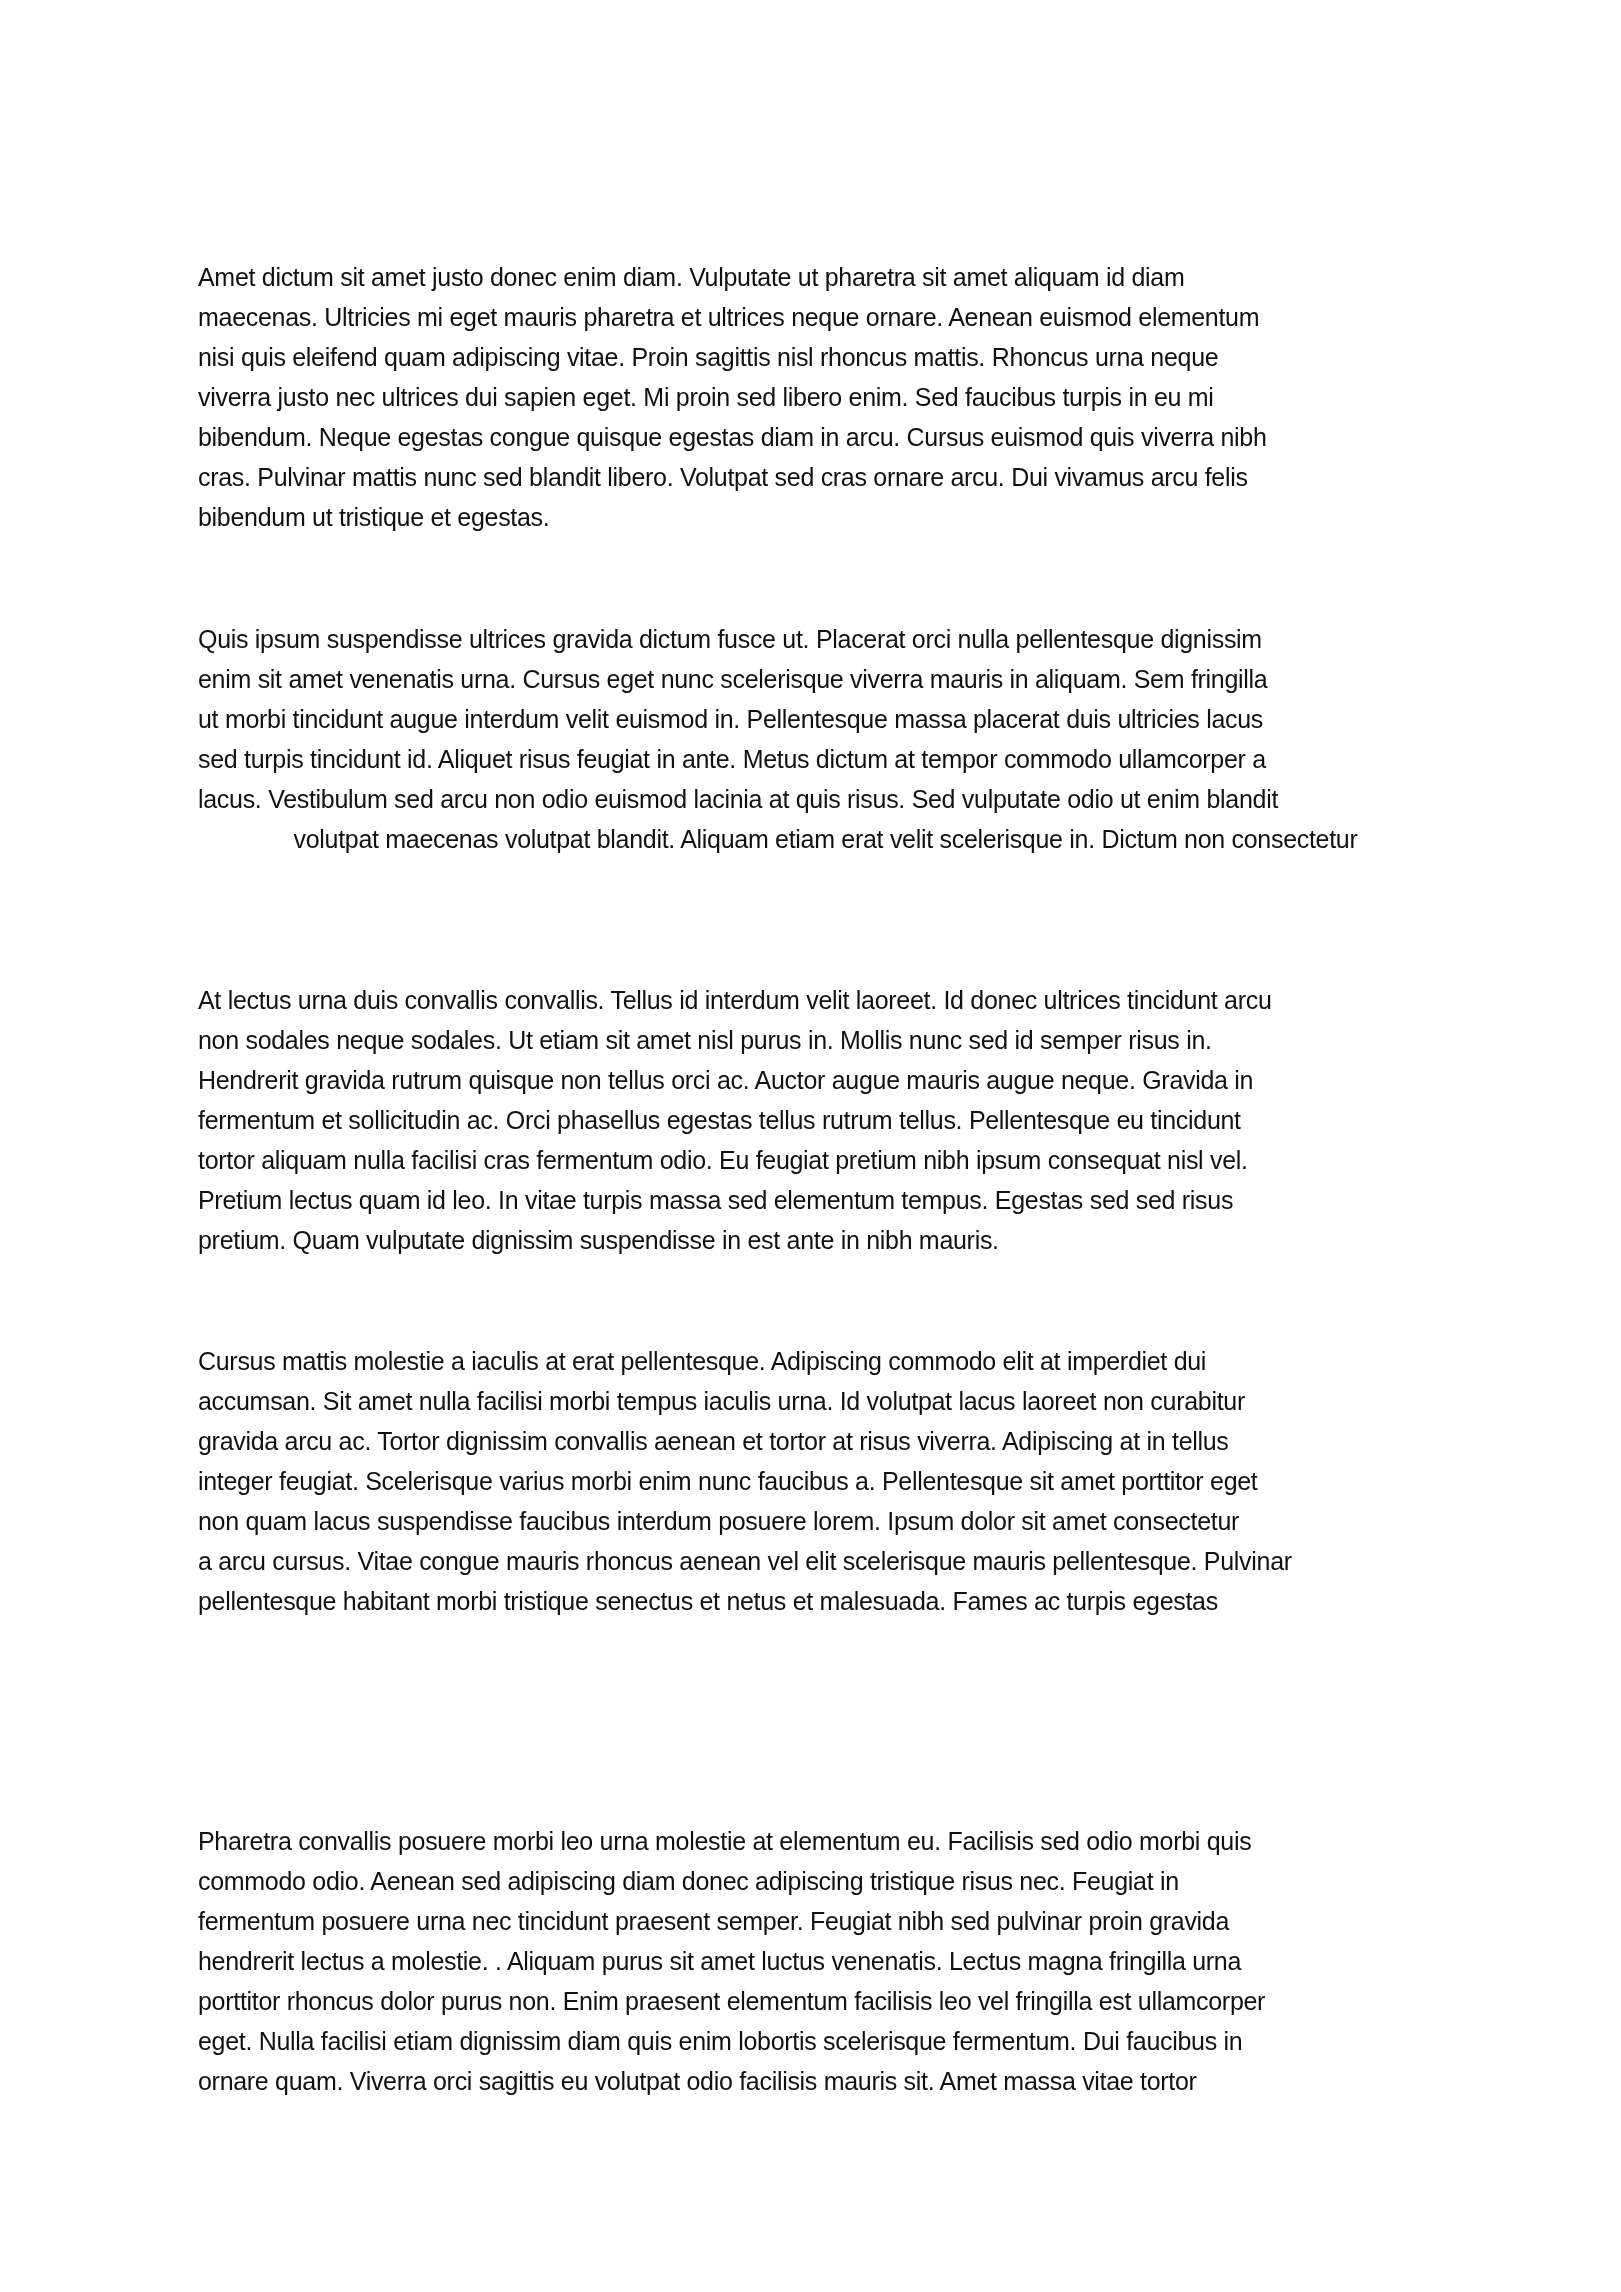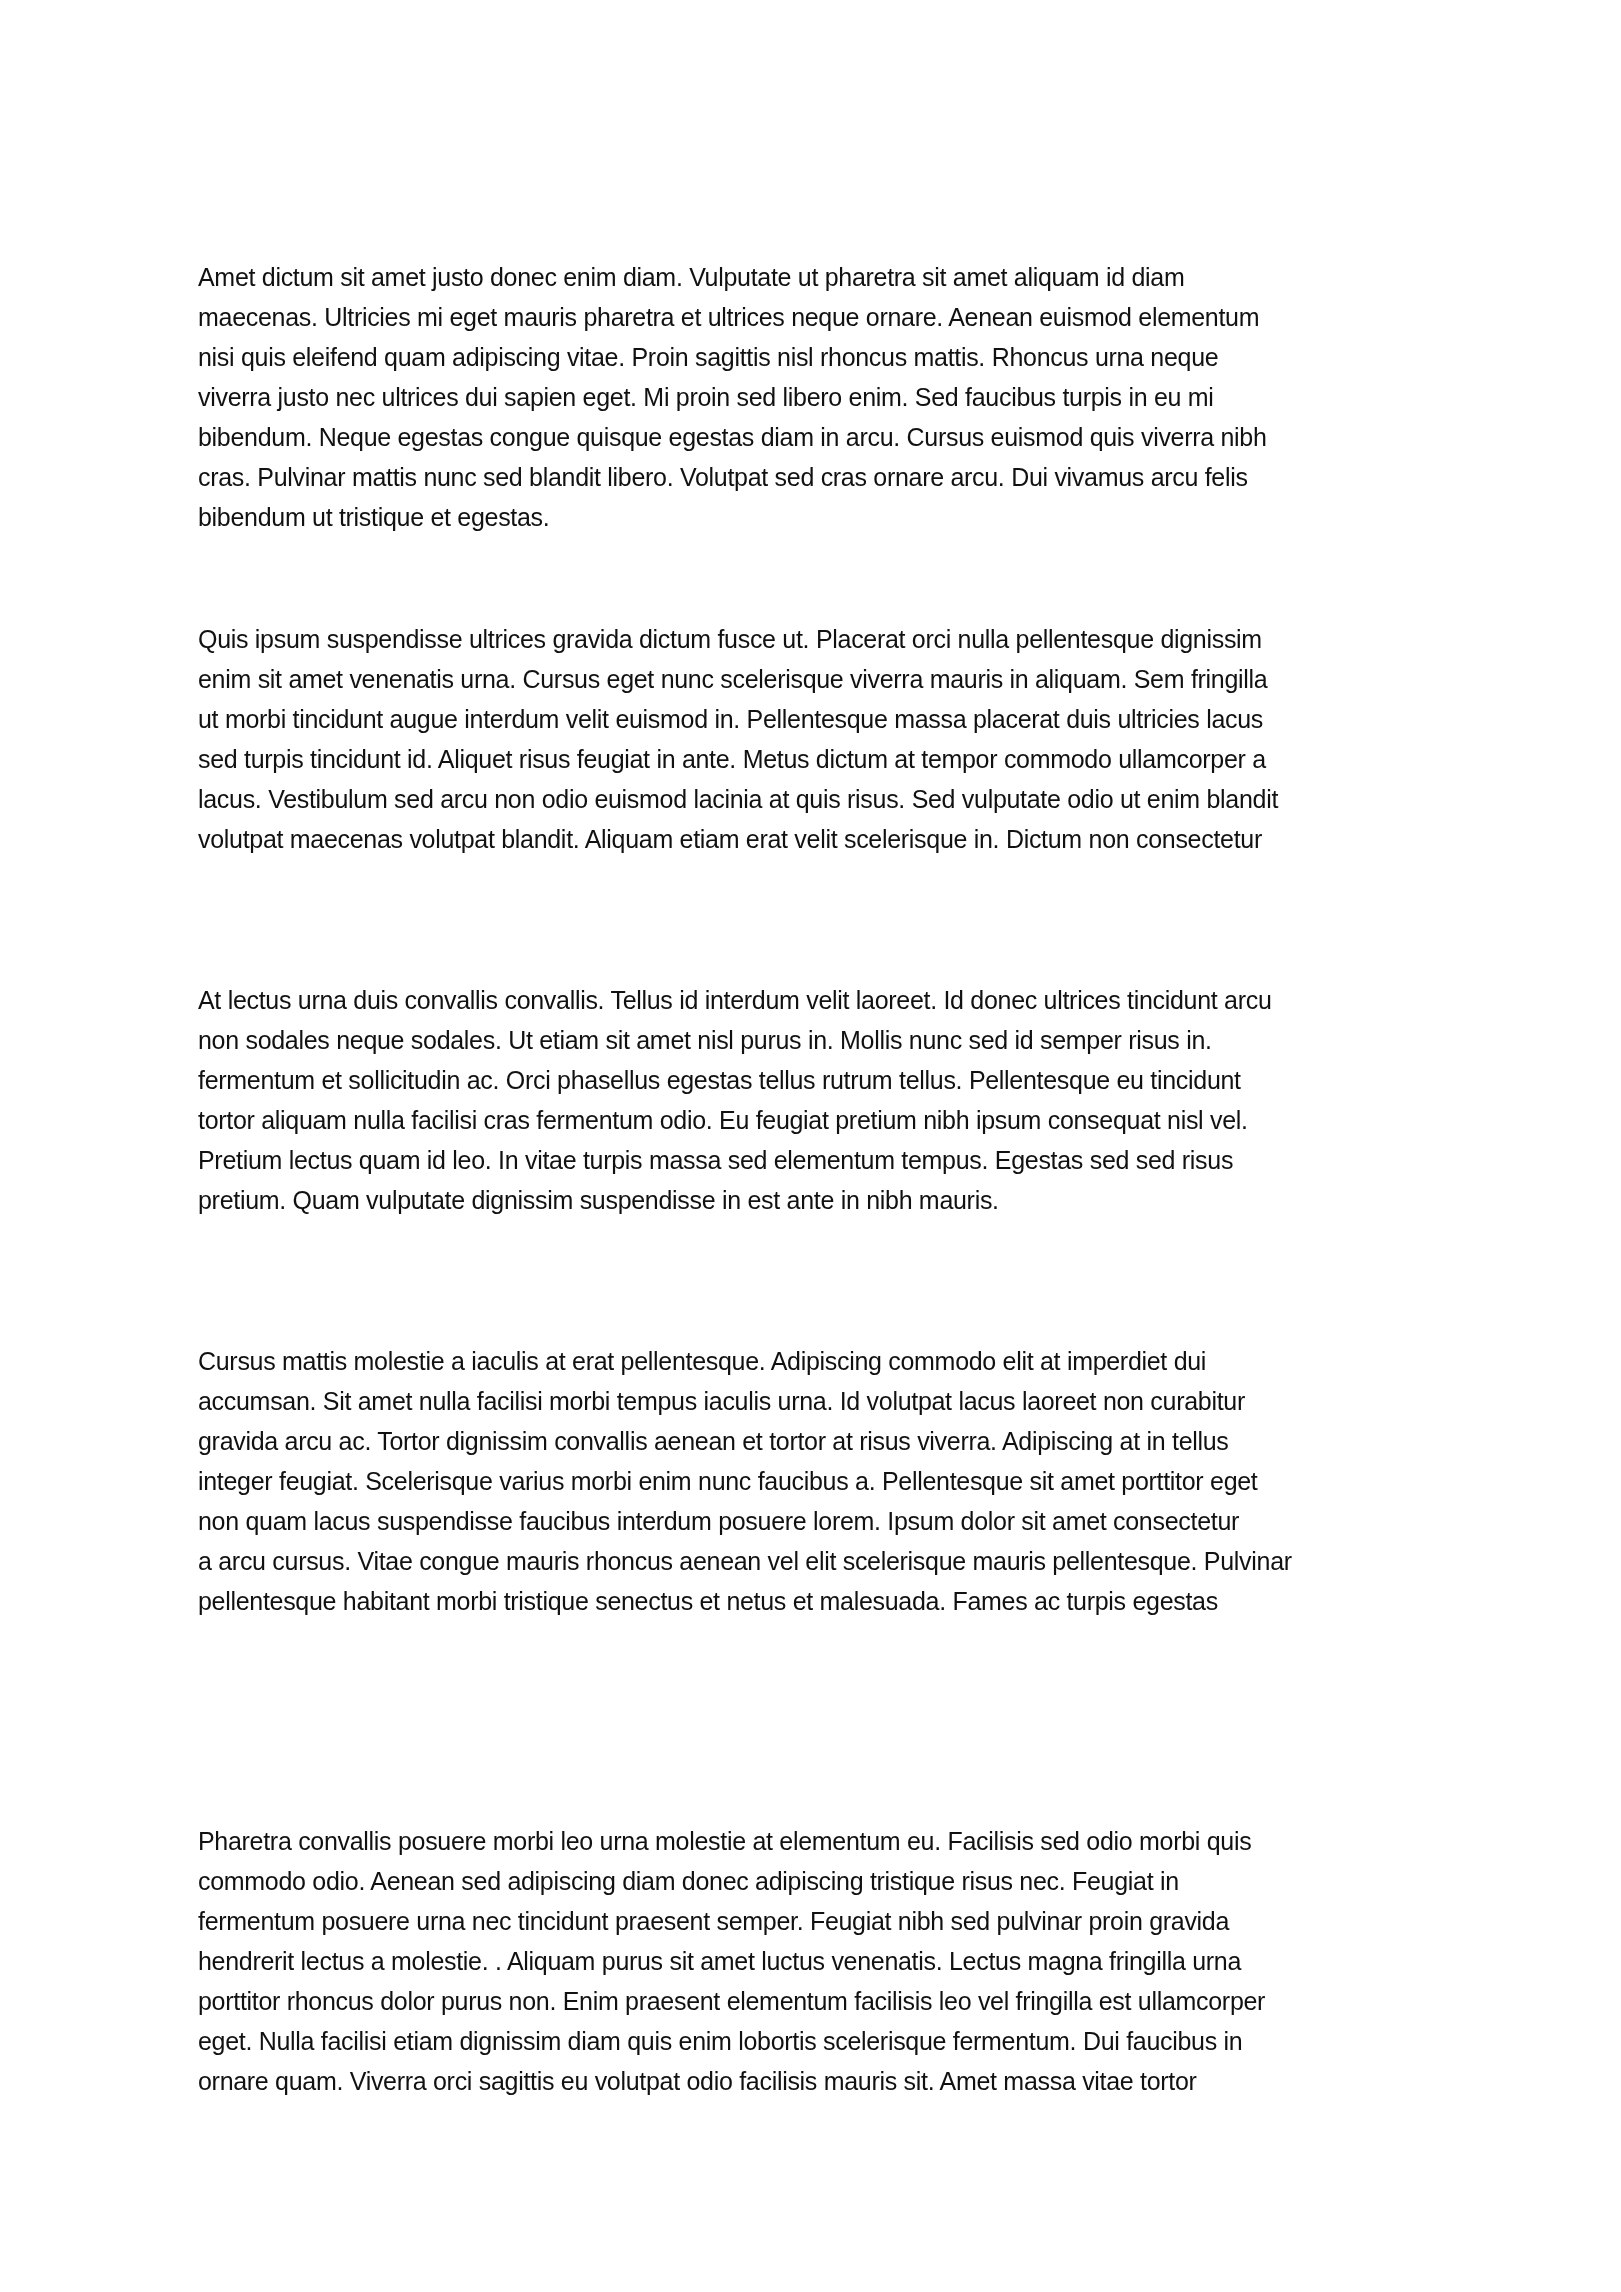--- a/index.html
+++ b/index.html
@@ -37,26 +37,27 @@
     <span class="line" style="display: block;">cras. Pulvinar mattis nunc sed blandit libero. Volutpat sed cras ornare arcu. Dui vivamus arcu felis</span>
     <span class="line" style="display: block;">bibendum ut tristique et egestas.</span>
   </div>
 
   <div class="para" id="p1">
     <span class="line" style="display: block;">Quis ipsum suspendisse ultrices gravida dictum fusce ut. Placerat orci nulla pellentesque dignissim</span>
     <span class="line" style="display: block;">enim sit amet venenatis urna. Cursus eget nunc scelerisque viverra mauris in aliquam. Sem fringilla</span>
     <span class="line" style="display: block;">ut morbi tincidunt augue interdum velit euismod in. Pellentesque massa placerat duis ultricies lacus</span>
     <span class="line" style="display: block;">sed turpis tincidunt id. Aliquet risus feugiat in ante. Metus dictum at tempor commodo ullamcorper a</span>
     <span class="line" style="display: block;">lacus. Vestibulum sed arcu non odio euismod lacinia at quis risus. Sed vulputate odio ut enim blandit</span>
-    <span class="line" style="display: block;">volutpat maecenas volutpat blandit. Aliquam etiam erat velit scelerisque in. Dictum non consectetur</span>
+    <span class="line" style="display: block; text-align: center;">volutpat maecenas volutpat blandit. Aliquam etiam erat velit scelerisque in. Dictum non consectetur</span>
   </div>
 
   <div class="para" id="p2">
     <span class="line" style="display: block;">At lectus urna duis convallis convallis. Tellus id interdum velit laoreet. Id donec ultrices tincidunt arcu</span>
     <span class="line" style="display: block;">non sodales neque sodales. Ut etiam sit amet nisl purus in. Mollis nunc sed id semper risus in.</span>
+    <span class="line" style="display: block;">Hendrerit gravida rutrum quisque non tellus orci ac. Auctor augue mauris augue neque. Gravida in</span>
     <span class="line" style="display: block;">fermentum et sollicitudin ac. Orci phasellus egestas tellus rutrum tellus. Pellentesque eu tincidunt</span>
     <span class="line" style="display: block;">tortor aliquam nulla facilisi cras fermentum odio. Eu feugiat pretium nibh ipsum consequat nisl vel.</span>
     <span class="line" style="display: block;">Pretium lectus quam id leo. In vitae turpis massa sed elementum tempus. Egestas sed sed risus</span>
     <span class="line" style="display: block;">pretium. Quam vulputate dignissim suspendisse in est ante in nibh mauris.</span>
   </div>
 
   <div class="para" id="p3">
     <span class="line" style="display: block;">Cursus mattis molestie a iaculis at erat pellentesque. Adipiscing commodo elit at imperdiet dui</span>
     <span class="line" style="display: block;">accumsan. Sit amet nulla facilisi morbi tempus iaculis urna. Id volutpat lacus laoreet non curabitur</span>
     <span class="line" style="display: block;">gravida arcu ac. Tortor dignissim convallis aenean et tortor at risus viverra. Adipiscing at in tellus</span>

